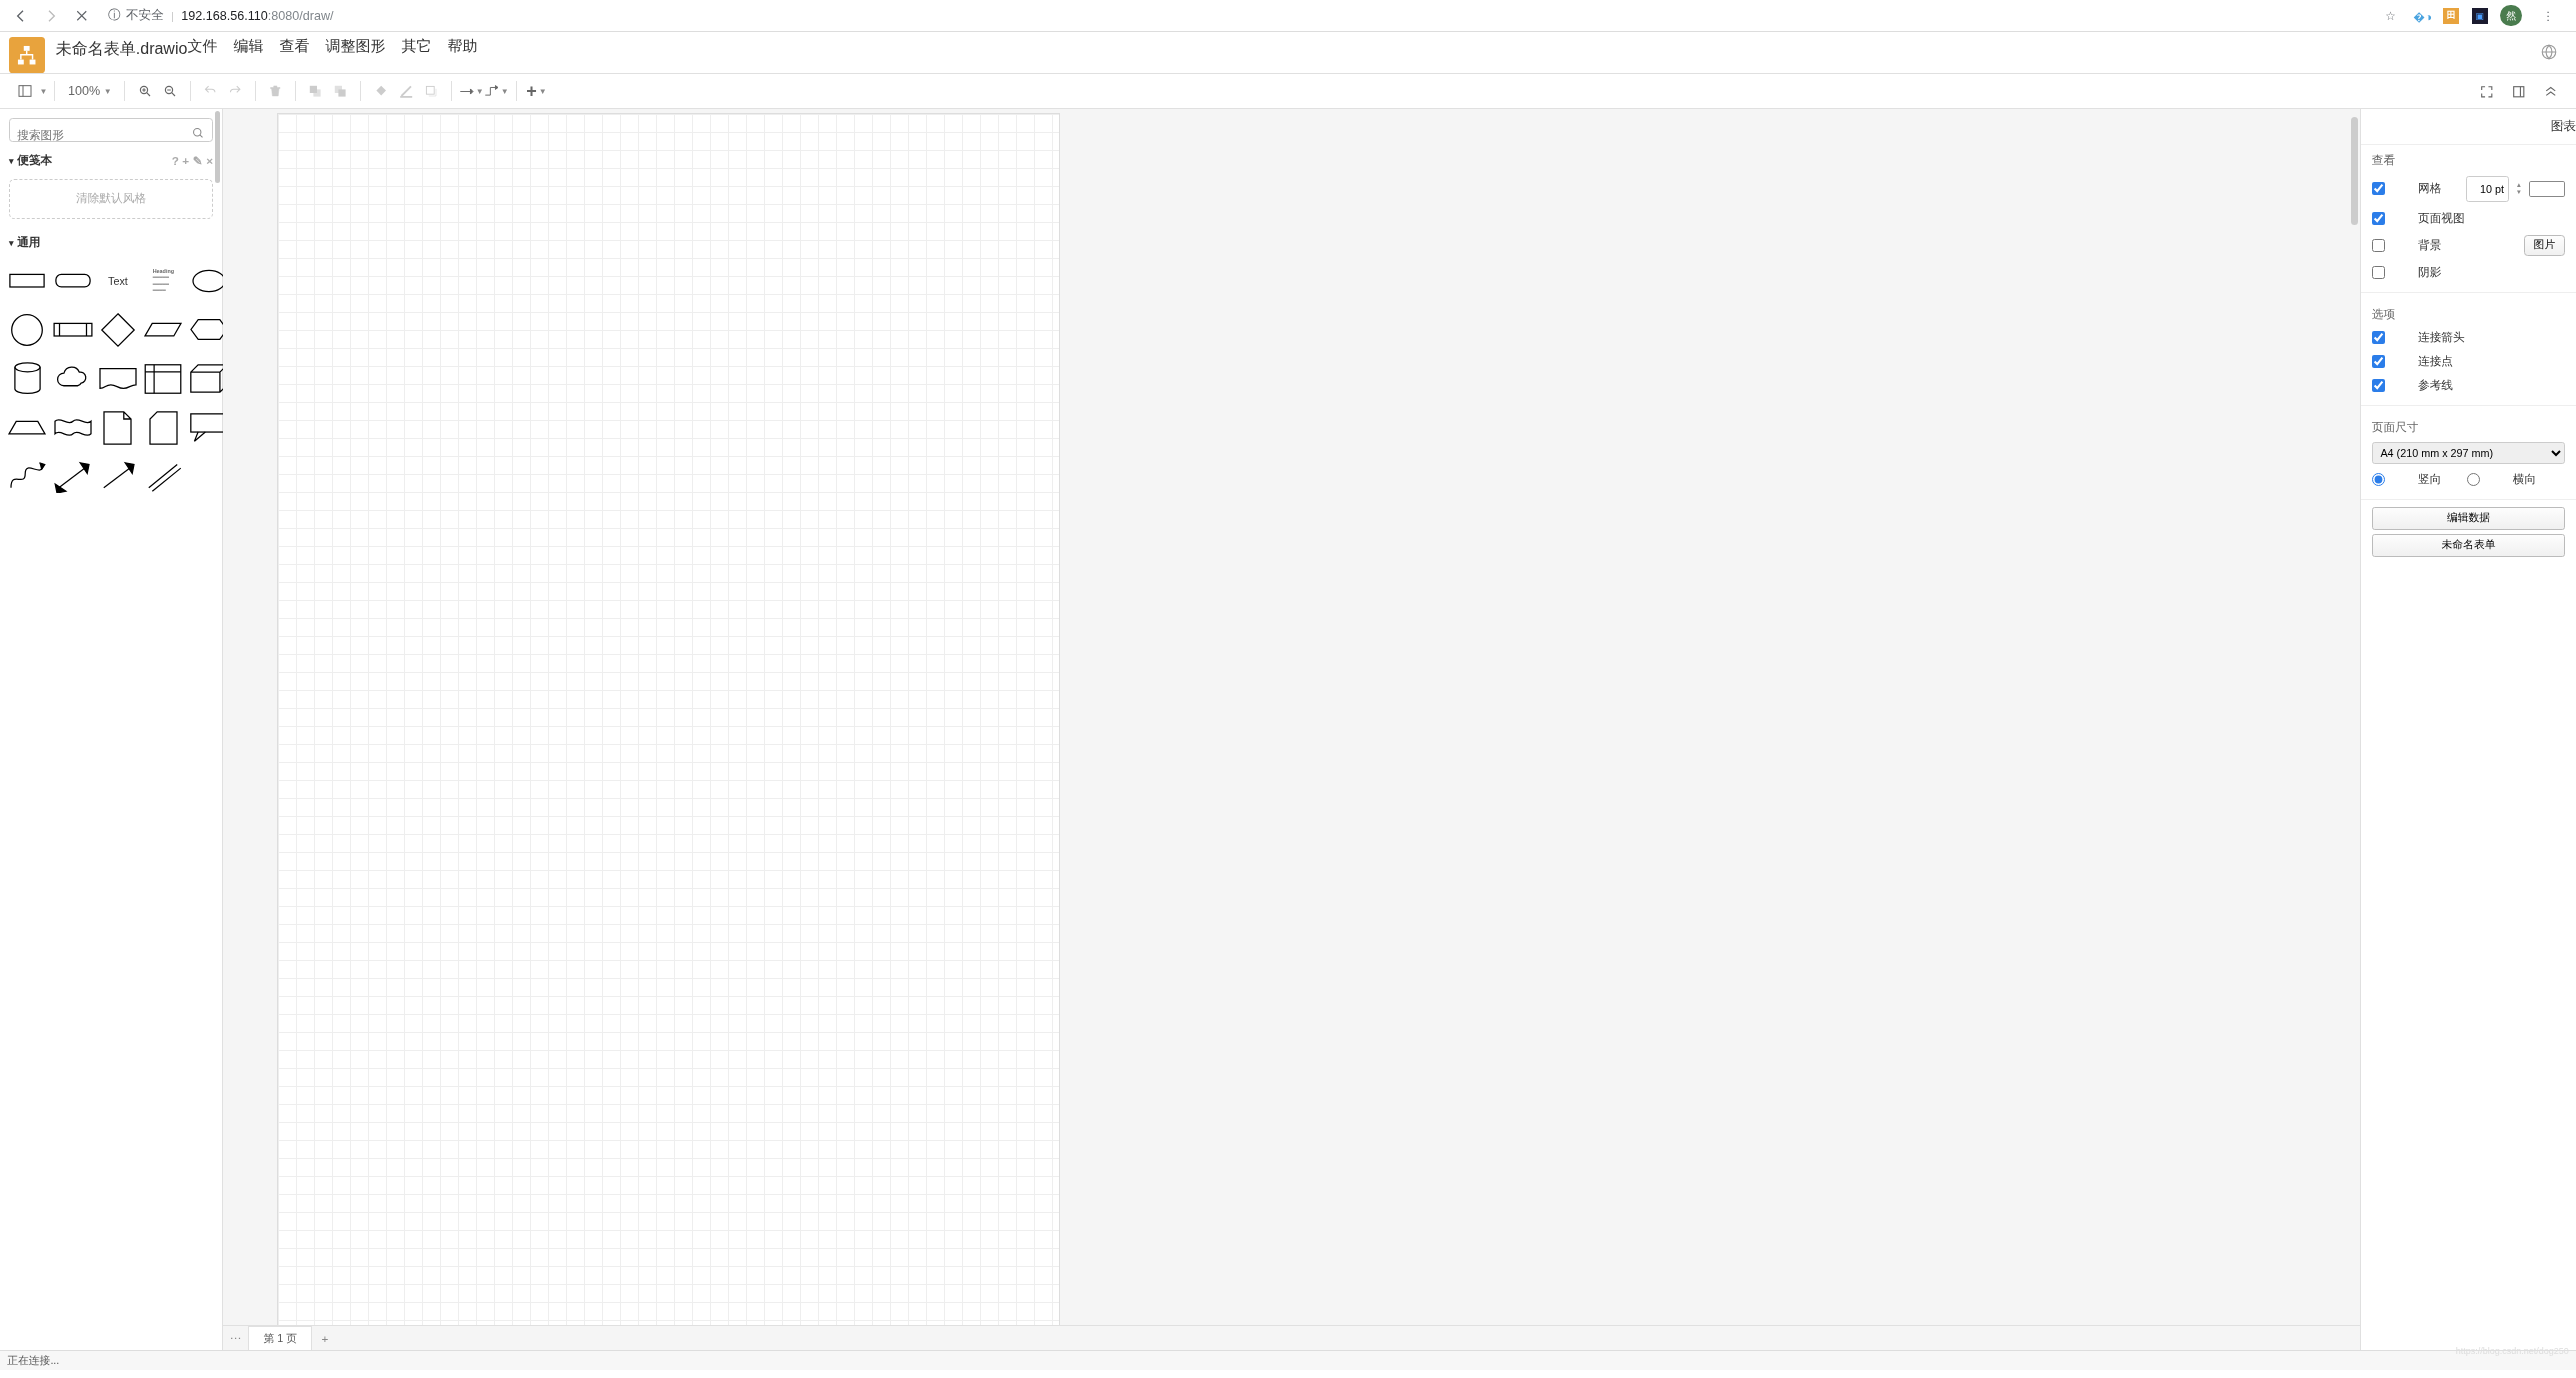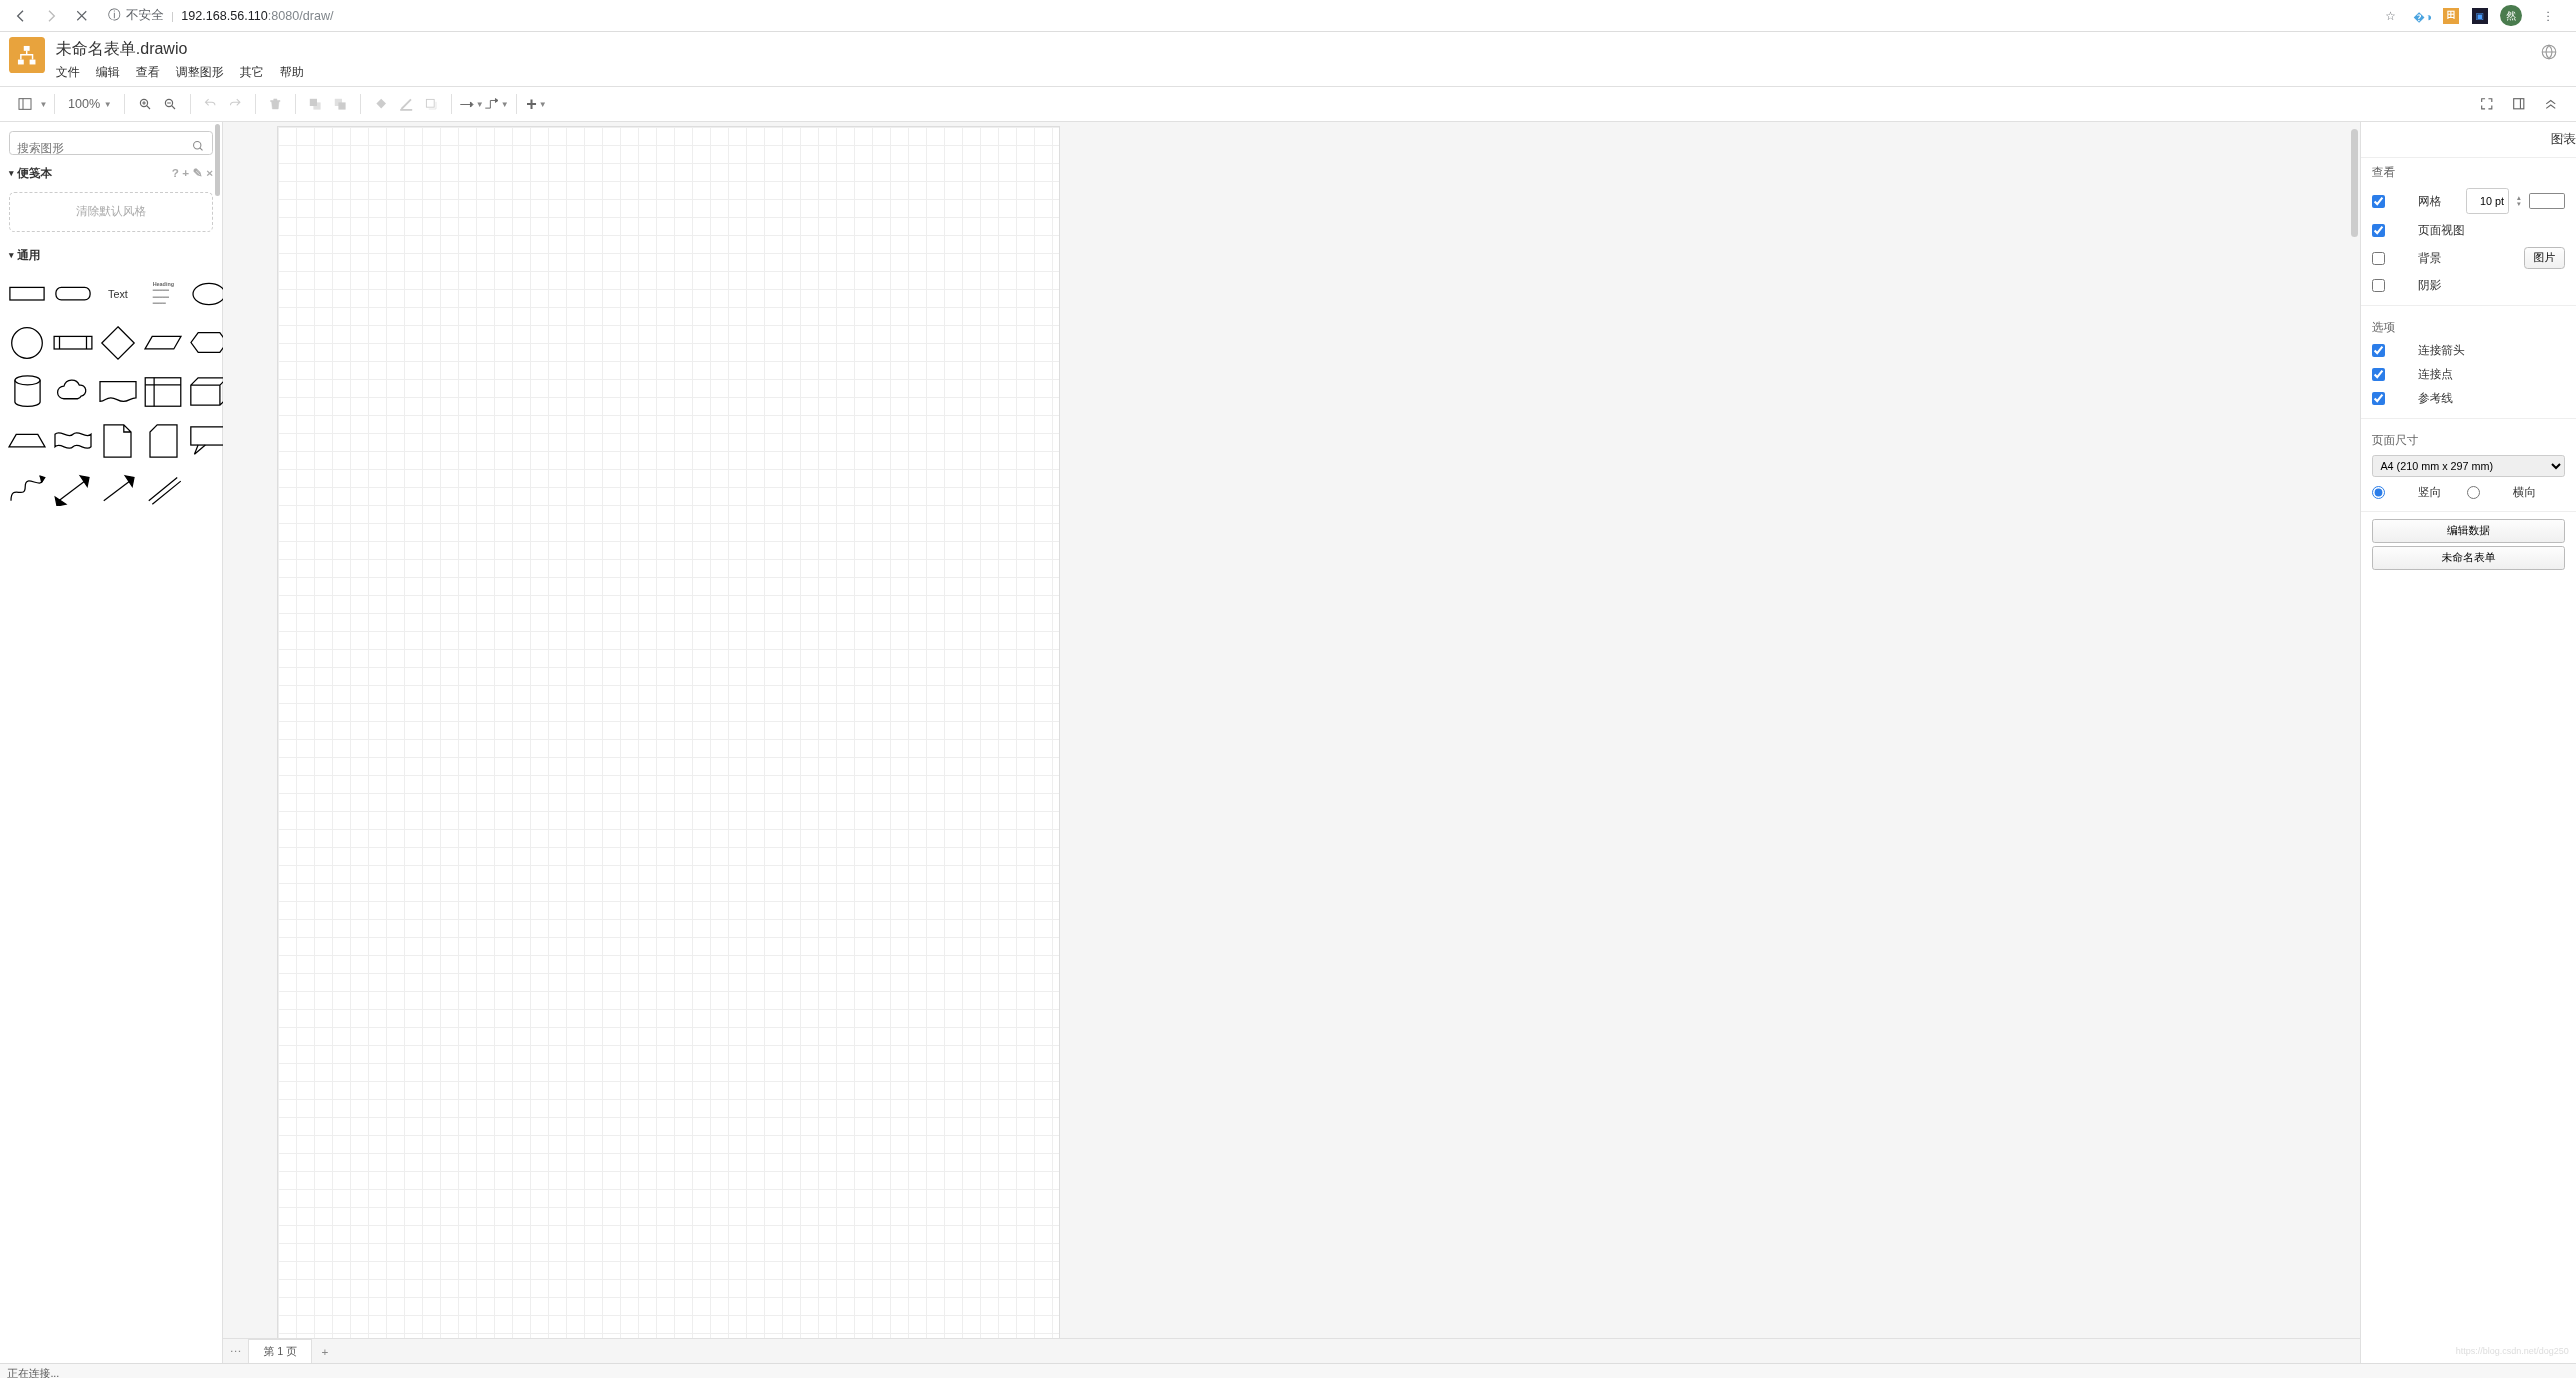--- a/index.html
+++ b/index.html
@@ -13,24 +13,24 @@
 .addr-info { display: flex; align-items: center; gap: 5.4px; font-size: 12.6px; }
 .addr-url { color: #202124; font-size: 12.6px; }
 .addr-url .dim { color: #80868b; text-align: right; }
 .ext-icons { display: flex; align-items: center; gap: 12.6px; padding: 0 7.2px; }
 .ext-icon { width: 16px; height: 16px; display: flex; align-items: center; justify-content: center; }
 .avatar { width: 21.6px; height: 21.6px; border-radius: 50%; background: #4a7c4e; color: #fff; display: flex; align-items: center; justify-content: center; font-size: 10px; }
 
 
 .app-header { display: flex; padding: 5.4px 9px 0 9px; align-items: flex-start; }
 .app-logo { width: 36px; height: 36px; background: #e8a33d; border-radius: 3.6px; margin-right: 10.8px; display: flex; align-items: center; justify-content: center; }
-.app-title-block { display: flex; flex-direction: column; }
+.app-title-block { display: flex; flex-direction: row; }
 .app-title { font-size: 16px; font-weight: 400; color: #333; padding: 1.8px 0 3.6px 0; }
 .menu-bar { display: flex; gap: 16px; padding-bottom: 5.4px; }
-.menu-item { font-size: 12px; color: #333; cursor: pointer; }
+.menu-item { font-size: 15px; color: #333; cursor: pointer; }
 .globe-icon { margin-left: auto; color: #999; padding: 5.4px 9px; }
 
 
 .toolbar { height: 36px; border-top: 0.9px solid #e0e0e0; border-bottom: 0.9px solid #e0e0e0; display: flex; align-items: center; padding: 0 5.4px; }
 .tb-group { display: flex; align-items: center; padding: 0 7.2px; height: 100%; }
 .tb-sep { width: 0.9px; height: 20px; background: #e0e0e0; }
 .tb-btn { width: 25px; height: 25px; display: flex; align-items: center; justify-content: center; color: #666; cursor: pointer; }
 .tb-btn.disabled { color: #ccc; }
 .zoom-box { display: flex; align-items: center; color: #666; padding: 0 5.4px; font-size: 12.6px; gap: 1.8px;}
 .tb-right { margin-left: auto; display: flex; align-items: center; gap: 7.2px; padding-right: 7.2px; }

